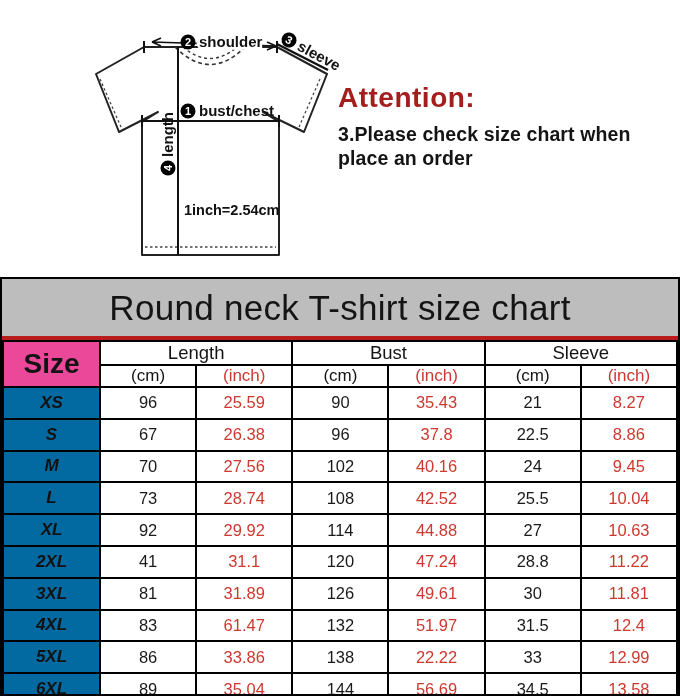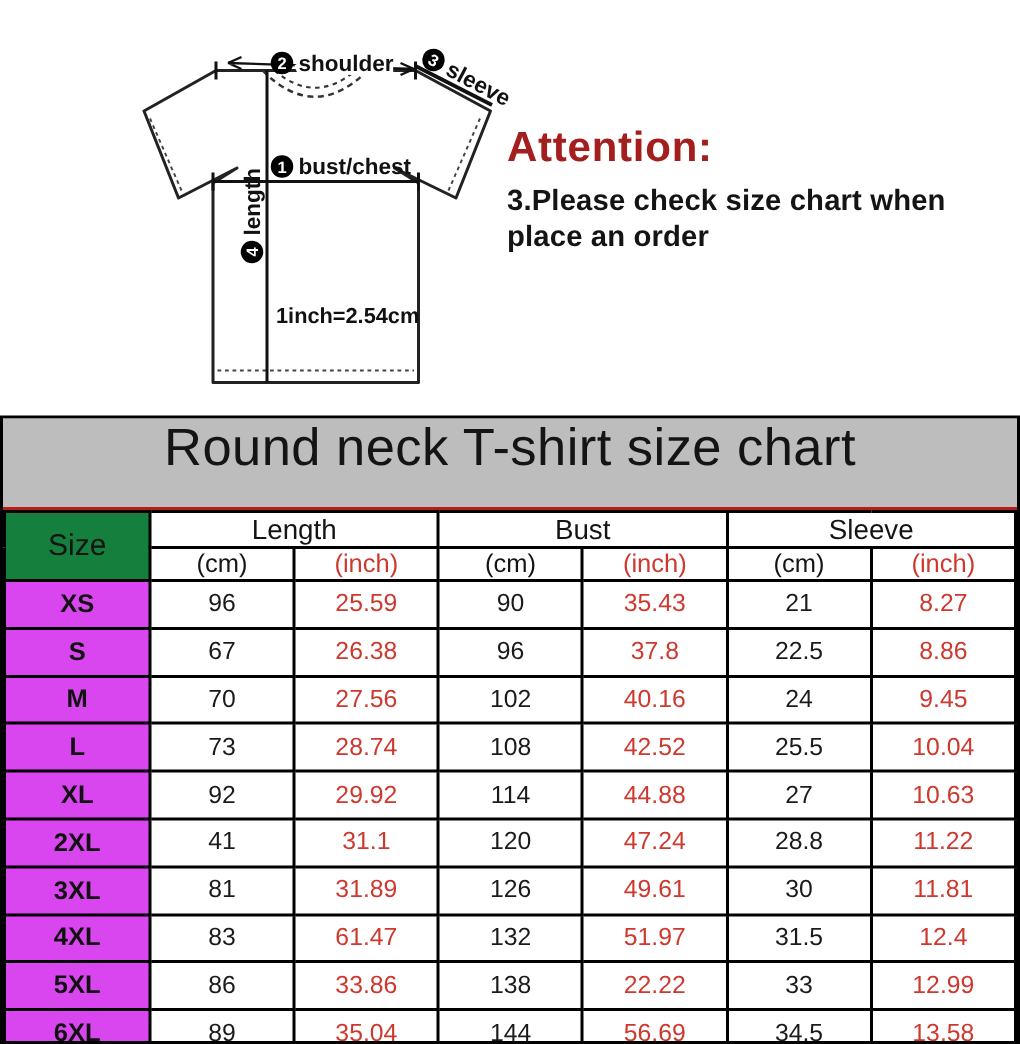--- a/index.html
+++ b/index.html
@@ -27,37 +27,37 @@
     line-height: 1.22; letter-spacing: .1px;
   }
   .attention-item + .attention-item { margin-top: 13px; margin-left: 32px; }
 
   
   .chart-panel {
     position: absolute; left: 0; top: 277px; width: 680px; height: 419px;
     border: 2px solid #000; background: #fff; overflow: hidden;
   }
   .chart-title-band {
-    height: 61px; background: #BDBDBD; border-bottom: 2px solid #b91c1c;
-    display: flex; align-items: flex-start; justify-content: center;
+    height: 61px; background: #BDBDBD; border-bottom: 4px solid #b91c1c;
+    display: flex; align-items: center; justify-content: center;
   }
   .chart-title { font-size: 35px; color: #141414; letter-spacing: .3px; }
 
   table.size-table { width: 100%; border-collapse: collapse; table-layout: fixed; }
   .size-table th, .size-table td {
     border: 2px solid #000; text-align: center; vertical-align: middle; padding: 0;
   }
   tr.group-row { height: 20px; }
   tr.unit-row  { height: 17px; }
-  th.size-head { font-size: 20px; font-weight: normal; background: #15803d; }
+  th.size-head { font-size: 28px; font-weight: bold; background: #ec4899; }
   th.group     { font-size: 18.5px; font-weight: normal; }
   th.unit      { font-size: 17px; font-weight: normal; }
   tbody tr     { height: 31.8px; }
   tbody td     { font-size: 16.5px; color: #1a1a1a; }
-  td.size-cell { font-weight: bold; font-size: 17px; background: #d946ef; color: #111; }
+  td.size-cell { font-weight: bold; font-size: 17px; background: #0369a1; color: #111; font-style: italic; }
   .red { color: #CE382E; }
 
   
   .dg-label { font: bold 15px "Liberation Sans", sans-serif; fill: #111; }
   .dg-num   { font: bold 11px "Liberation Sans", sans-serif; fill: #fff; text-anchor: middle; }
   .dg-note  { font: bold 14.5px "Liberation Sans", sans-serif; fill: #111; }
 </style>
 </head>
 <body>
 

